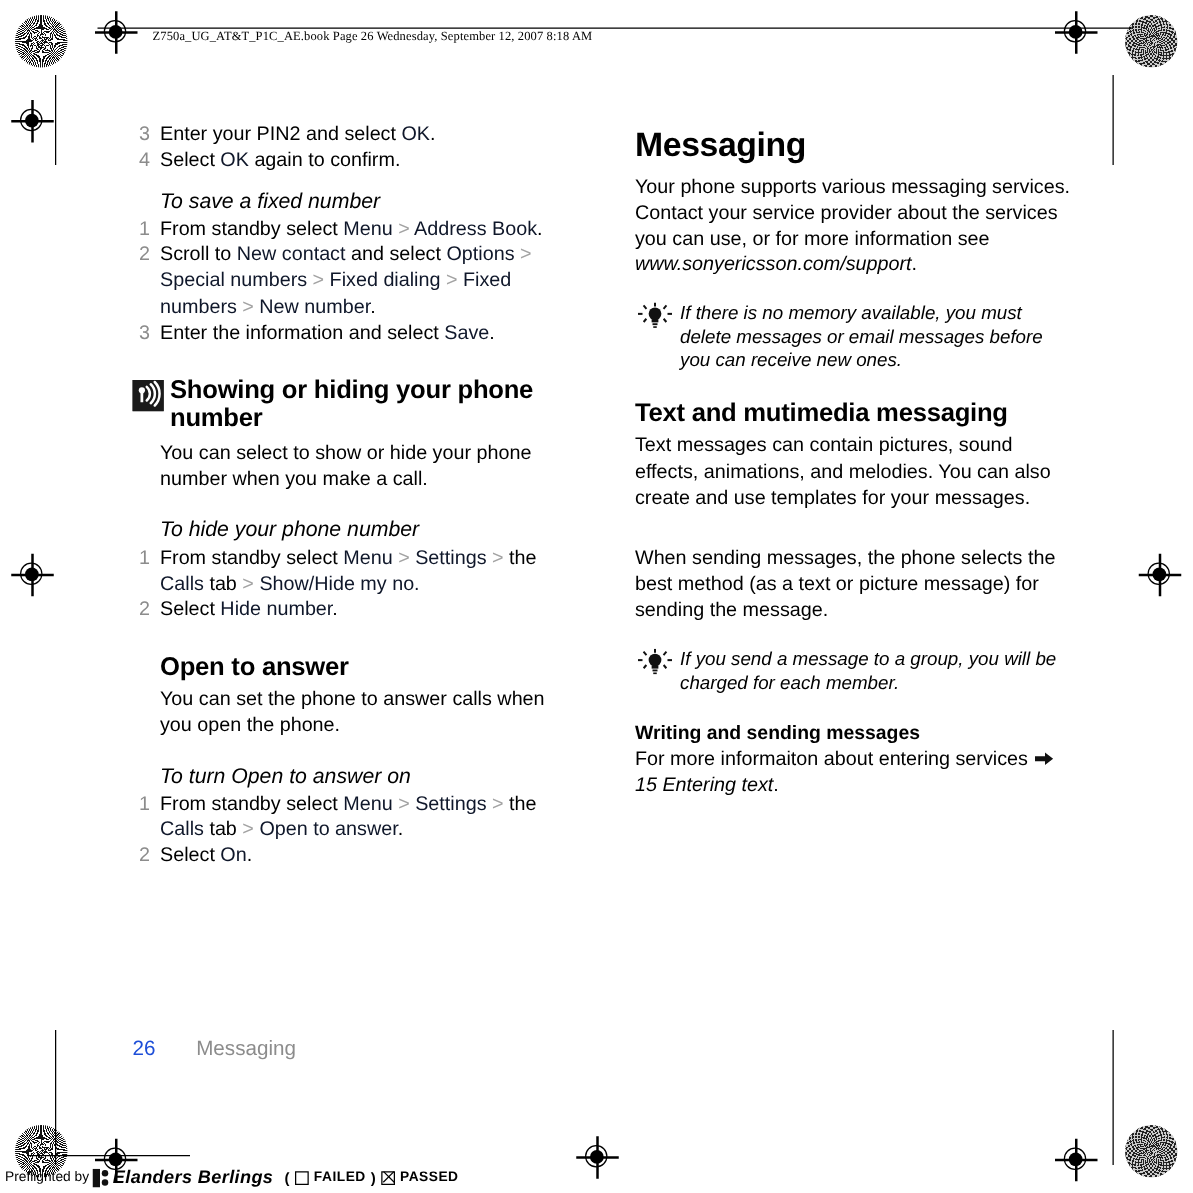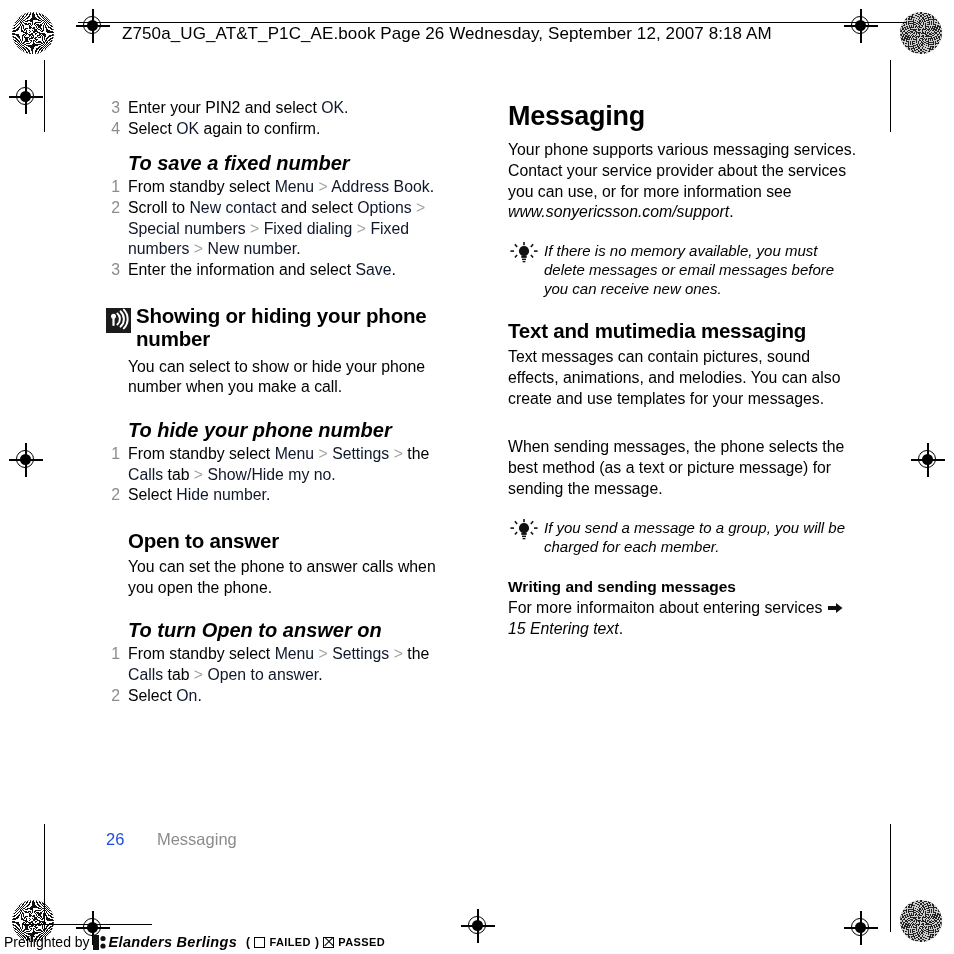--- a/index.html
+++ b/index.html
@@ -78,22 +78,22 @@
     left: 78px;
     top: 22px;
     width: 828px;
     height: 1.2px;
     background: #000;
   }
   .header-slug {
     position: absolute;
     left: 122px;
     top: 24px;
-    font-family: Liberation Sans, sans-serif;
-    font-size: 17px;
+    font-family: Liberation Serif, serif;
+    font-size: 10px;
     letter-spacing: 0.1px;
     white-space: nowrap;
     color: #000;
   }
 
   
   .page {
     position: absolute;
     left: 0;
     top: 0;
@@ -127,22 +127,22 @@
     margin-left: 30px;
     margin-top: 0;
   }
   h3.minor-title {
     font-size: 15.5px;
     font-weight: bold;
     margin: 0 0 1px 0;
     line-height: 1.2;
   }
   h4.proc-title {
-    font-size: 20px;
-    font-weight: bold;
+    font-size: 17px;
+    font-weight: normal;
     font-style: italic;
     margin: 12px 0 2px 22px;
     line-height: 1.2;
   }
   p.body {
     font-size: 15.8px;
     line-height: 1.31;
     margin: 0 0 0 0;
   }
   p.body + p.body { margin-top: 28px; }
@@ -230,21 +230,21 @@
     position: absolute;
     left: 4px;
     bottom: 4px;
     display: flex;
     align-items: center;
     font-size: 13px;
     white-space: nowrap;
   }
   .preflight .pf-text {
     font-family: "Liberation Sans", sans-serif;
-    font-size: 14px;
+    font-size: 11px;
     color: #000;
   }
   .preflight .pf-logo {
     width: 14px; height: 15px;
     margin: 0 2px 0 3px;
     position: relative;
     display: inline-block;
   }
   .preflight .pf-brand {
     font-family: "Liberation Sans", sans-serif;

